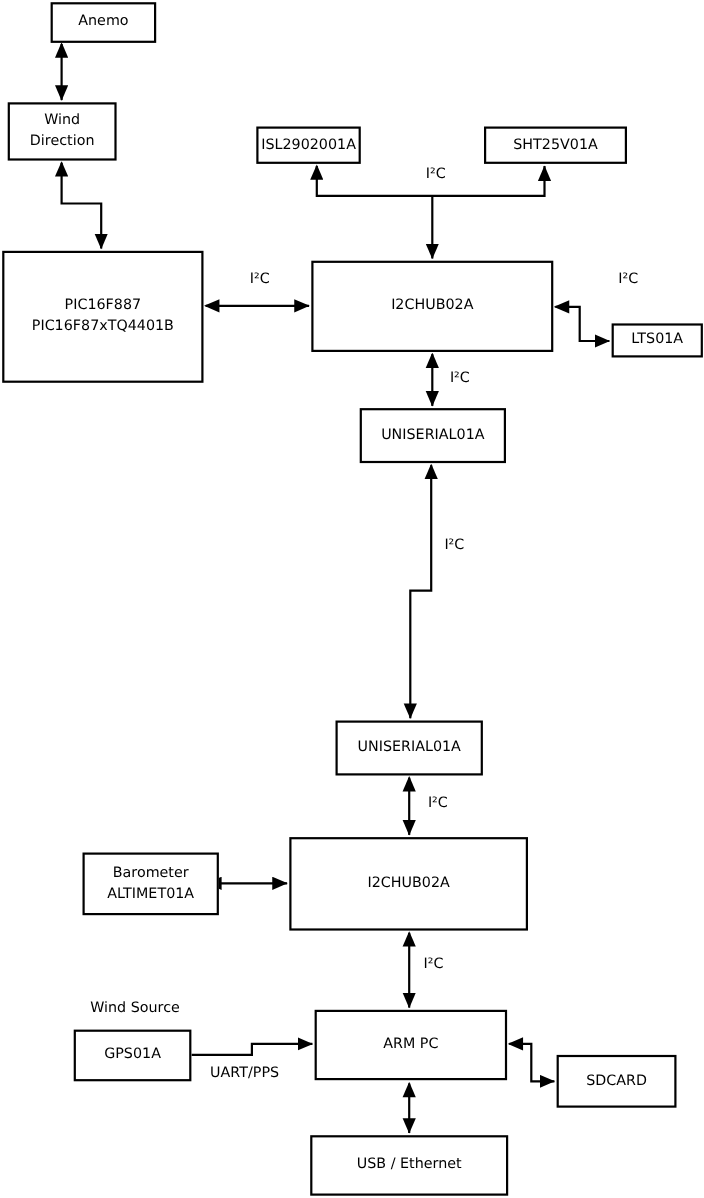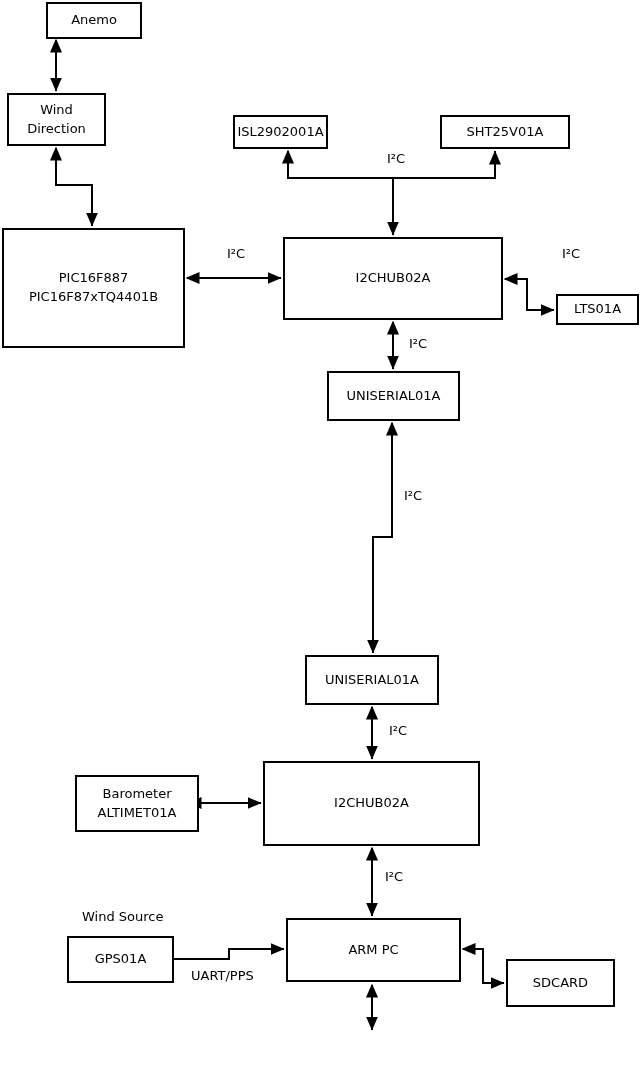--- a/index.html
+++ b/index.html
@@ -121,20 +121,23 @@
   </div>
 
   <div class="node" style="left:286px; top:918px; width:175px; height:64px;">
     <span>ARM PC</span>
   </div>
 
   <div class="node" style="left:506px; top:959px; width:109px; height:48px;">
     <span>SDCARD</span>
   </div>
 
+  <div class="node" style="left:282px; top:1032px; width:180px; height:55px;">
+    <span>USB / Ethernet</span>
+  </div>
 
   <div class="wire-label" style="left:227px; top:246px;">I²C</div>
   <div class="wire-label" style="left:387px; top:151px;">I²C</div>
   <div class="wire-label" style="left:562px; top:246px;">I²C</div>
   <div class="wire-label" style="left:409px; top:336px;">I²C</div>
   <div class="wire-label" style="left:404px; top:488px;">I²C</div>
   <div class="wire-label" style="left:389px; top:723px;">I²C</div>
   <div class="wire-label" style="left:385px; top:869px;">I²C</div>
   <div class="wire-label" style="left:82px; top:909px;">Wind Source</div>
   <div class="wire-label" style="left:191px; top:968px;">UART/PPS</div>

